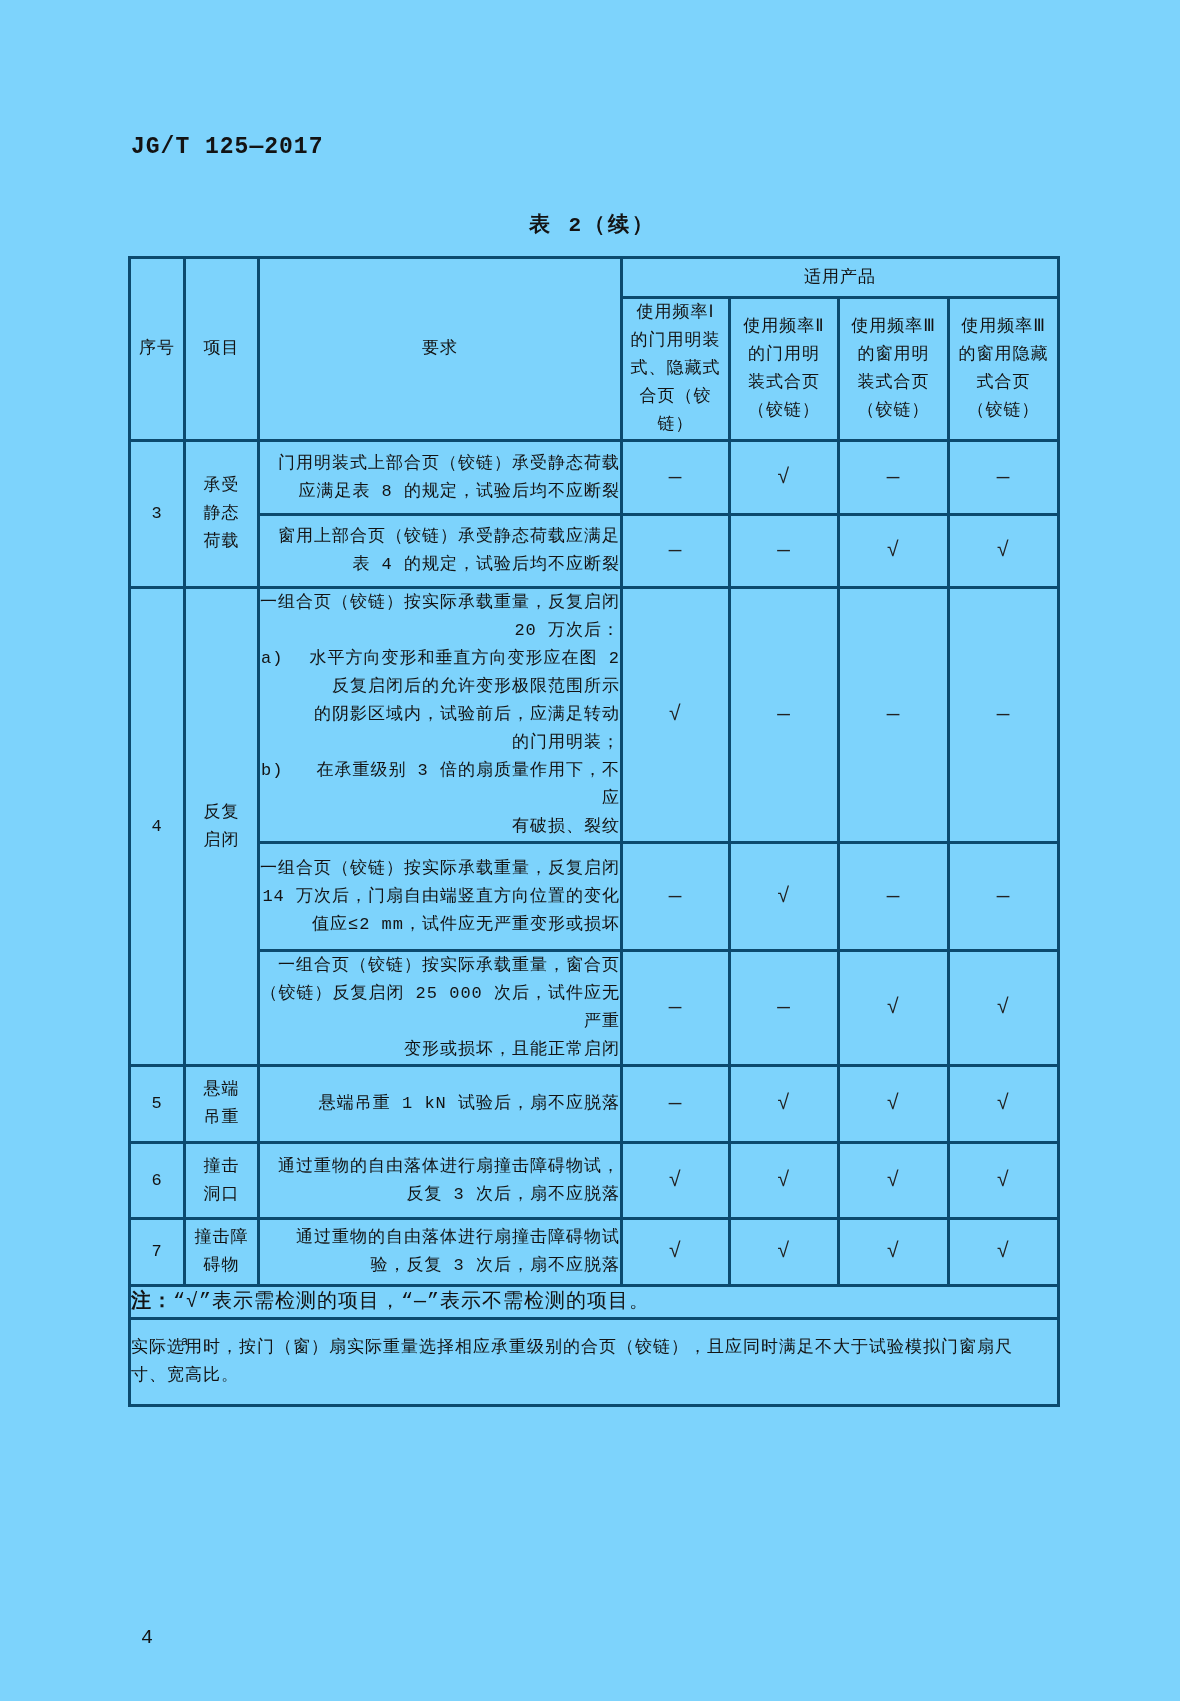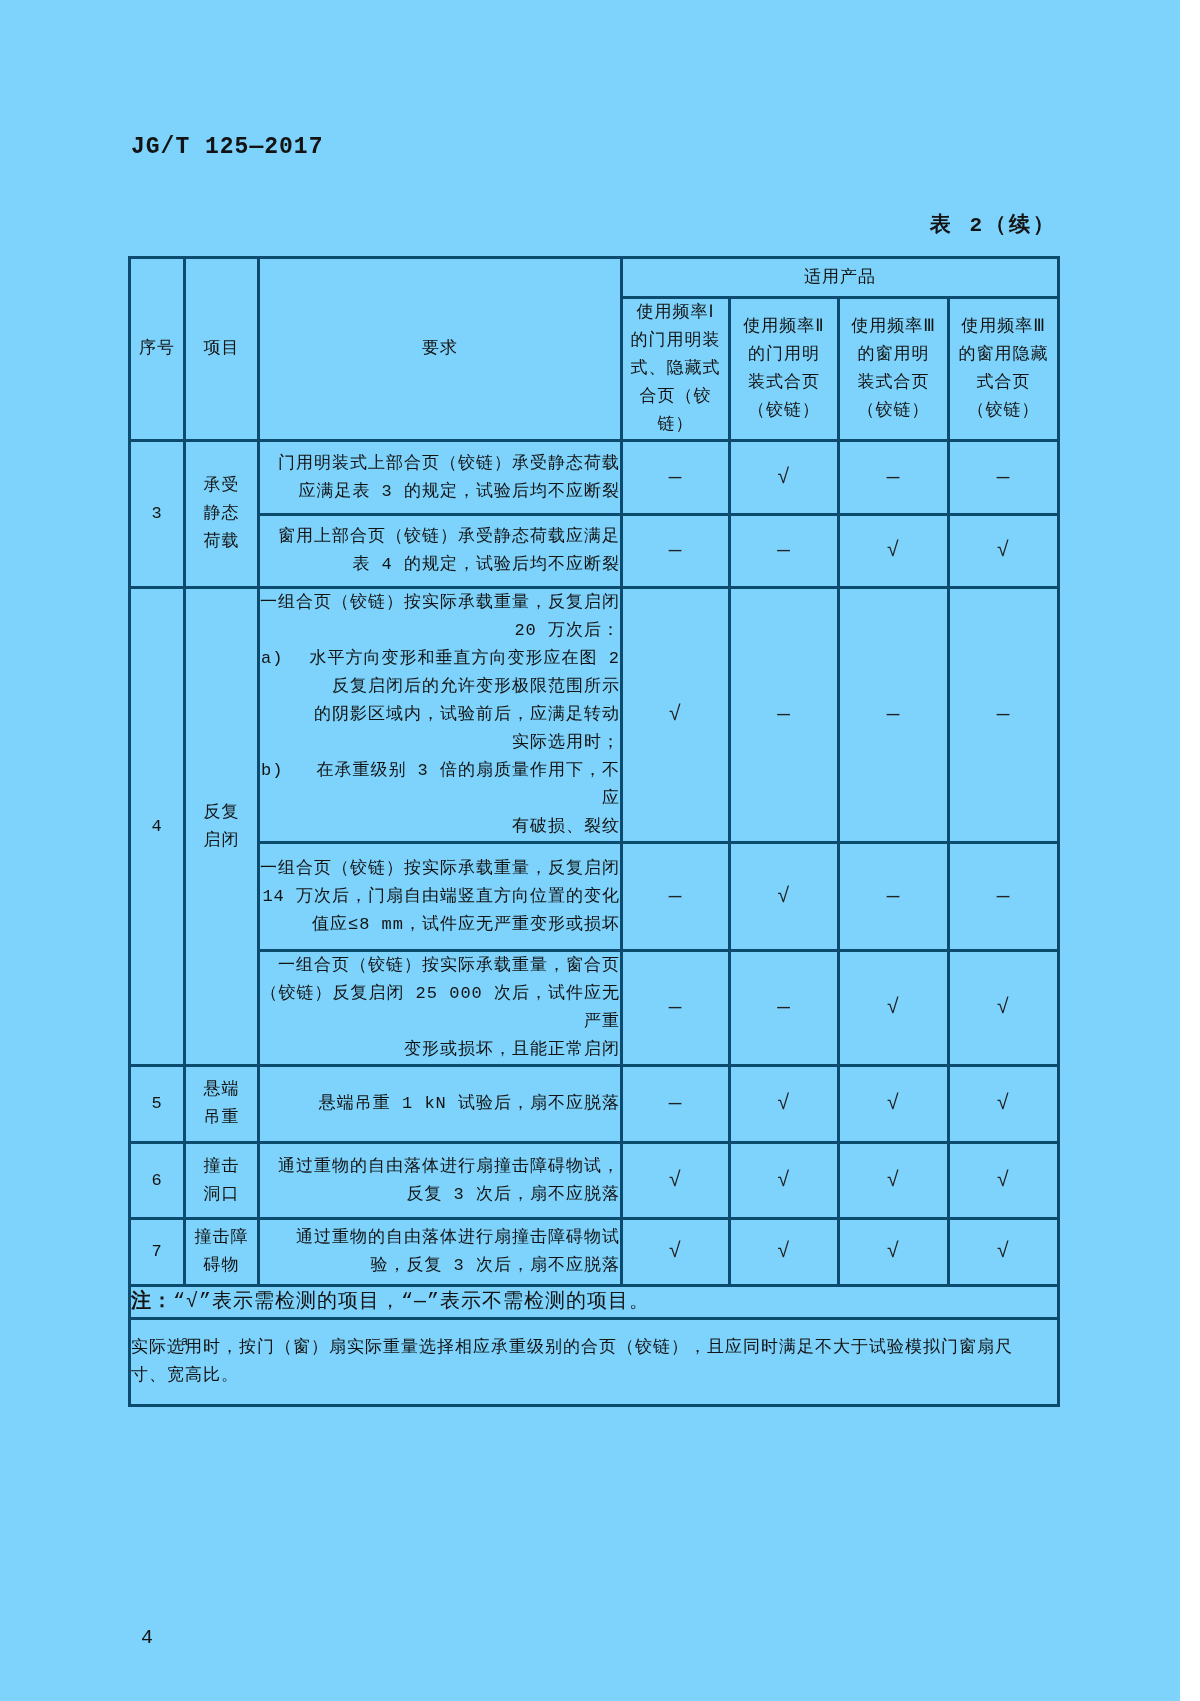--- a/index.html
+++ b/index.html
@@ -7,21 +7,21 @@
     position:relative; width:1180px; height:1701px; background:#7dd3fc;
     font-family:Liberation Mono, monospace; color:#131313;
     overflow:hidden;
   }
   .std-no {
     position:absolute; left:131px; top:134px;
     font-size:23px; font-weight:bold; letter-spacing:1px;
   }
   .tbl-title {
     position:absolute; left:128px; top:210px; width:929px;
-    text-align:right; font-size:21px; font-weight:bold; letter-spacing:3px;
+    text-align:center; font-size:21px; font-weight:bold; letter-spacing:3px;
   }
   table.doc-table {
     position:absolute; left:128px; top:256px; width:929px;
     border-collapse:collapse; table-layout:fixed;
     border:3px solid #000;
     font-size:17px; line-height:28px;
   }
   table.doc-table td {
     border:3px solid #0c4a6e; vertical-align:middle; padding:0;
     letter-spacing:1px; overflow:hidden;
@@ -103,21 +103,21 @@
 
     <tr class="r3a">
       <td rowspan="2" class="c">3</td>
       <td rowspan="2" class="c">
             <div class="ln">承受</div>
             <div class="ln">静态</div>
             <div class="ln">荷载</div>
           </td>
       <td class="req">
             <div class="rln"><span>门用明装式上部合页（铰链）承受静态荷载</span></div>
-            <div class="rln"><span>应满足表 3 的规定，试验后均不应断裂</span></div>
+            <div class="rln"><span>应满足表 8 的规定，试验后均不应断裂</span></div>
           </td>
       <td class="mark">—</td>
       <td class="mark">√</td>
       <td class="mark">—</td>
       <td class="mark">—</td>
     </tr>
     <tr class="r3b">
       <td class="req">
             <div class="rln"><span>窗用上部合页（铰链）承受静态荷载应满足</span></div>
             <div class="rln"><span>表 4 的规定，试验后均不应断裂</span></div>
@@ -133,34 +133,34 @@
       <td rowspan="3" class="c">
             <div class="ln">反复</div>
             <div class="ln">启闭</div>
           </td>
       <td class="req">
             <div class="rln"><span>一组合页（铰链）按实际承载重量，反复启闭</span></div>
             <div class="rln"><span>20 万次后：</span></div>
             <div class="rln wm"><span class="mk">a)</span><span>水平方向变形和垂直方向变形应在图 2</span></div>
             <div class="rln ind"><span>反复启闭后的允许变形极限范围所示</span></div>
             <div class="rln ind"><span>的阴影区域内，试验前后，应满足转动</span></div>
-            <div class="rln ind"><span>实际选用时；</span></div>
+            <div class="rln ind"><span>的门用明装；</span></div>
             <div class="rln wm"><span class="mk">b)</span><span>在承重级别 3 倍的扇质量作用下，不应</span></div>
             <div class="rln ind"><span>有破损、裂纹</span></div>
           </td>
       <td class="mark">√</td>
       <td class="mark">—</td>
       <td class="mark">—</td>
       <td class="mark">—</td>
     </tr>
     <tr class="r4b">
       <td class="req">
             <div class="rln"><span>一组合页（铰链）按实际承载重量，反复启闭</span></div>
             <div class="rln"><span>14 万次后，门扇自由端竖直方向位置的变化</span></div>
-            <div class="rln"><span>值应≤8 mm，试件应无严重变形或损坏</span></div>
+            <div class="rln"><span>值应≤2 mm，试件应无严重变形或损坏</span></div>
           </td>
       <td class="mark">—</td>
       <td class="mark">√</td>
       <td class="mark">—</td>
       <td class="mark">—</td>
     </tr>
     <tr class="r4c">
       <td class="req">
             <div class="rln"><span>一组合页（铰链）按实际承载重量，窗合页</span></div>
             <div class="rln"><span>（铰链）反复启闭 25 000 次后，试件应无严重</span></div>

